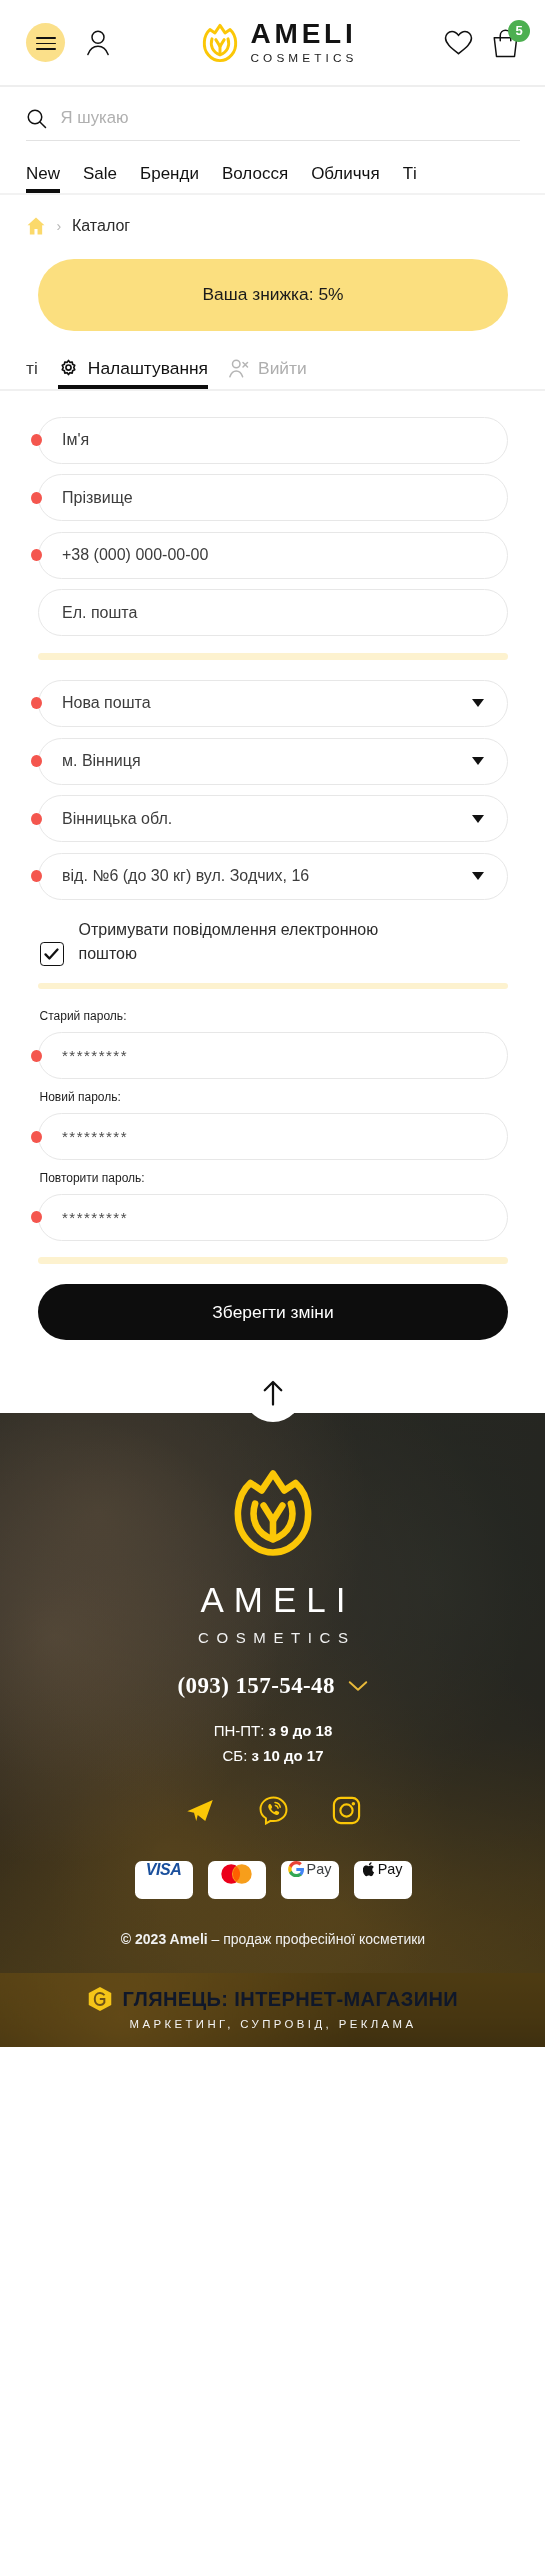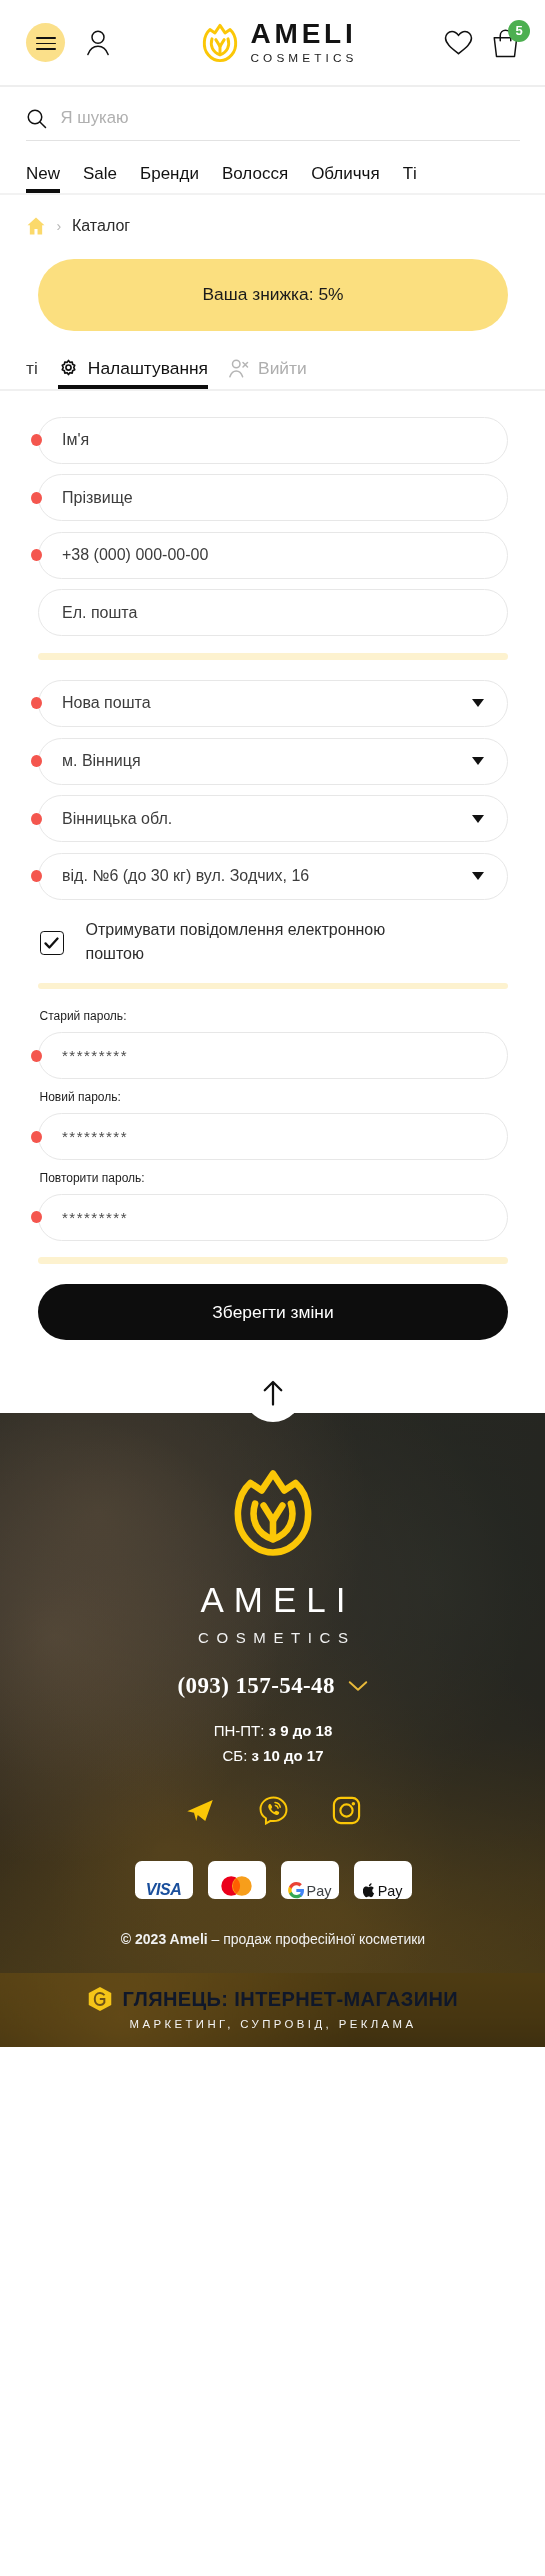--- a/index.html
+++ b/index.html
@@ -178,21 +178,21 @@
   }
 
   .yellow-rule {
     height: 6.8px; border-radius: 4.5px;
     background: #fdf2cf;
     margin: 16.7px 0 20px 0;
   }
 
   
   .checkbox-row {
-    display: flex; align-items: center; gap: 22px;
+    display: flex; align-items: flex-end; gap: 15px;
     padding: 7.6px 0 0 1.5px;
   }
   .cb-box {
     width: 24px; height: 24px; flex: 0 0 auto;
     border: 1.9px solid #111; border-radius: 3.8px;
     display: flex; align-items: center; justify-content: center;
     margin-top: 1.5px;
   }
   .cb-label { font-size: 16px; color: #2c2c2c; line-height: 1.5; max-width: 356px; }
 
@@ -280,21 +280,21 @@
     display: flex; align-items: center; justify-content: center;
     gap: 44px; margin-top: 27px;
   }
   .f-pays {
     display: flex; align-items: center; justify-content: center;
     gap: 15px; margin-top: 36px;
   }
   .pay-card {
     width: 58px; height: 38px;
     background: #fff; border-radius: 6.8px;
-    display: flex; align-items: flex-end; justify-content: center;
+    display: flex; align-items: flex-start; justify-content: center;
   }
   .pay-visa { color: #1a4f9c; font-weight: 700; font-style: italic; font-size: 16px; letter-spacing: -0.4px; }
   .gpay-text { font-size: 14.4px; color: #3c4043; font-weight: 500; margin-left: 2.3px; }
   .applepay-text { font-size: 14.4px; color: #111; font-weight: 500; margin-left: 1.5px; }
   .f-copy {
     text-align: center; color: #f0f0f0;
     font-size: 14px; margin-top: 32px; padding-bottom: 26px;
   }
   .f-copy b { font-weight: 700; }
 

